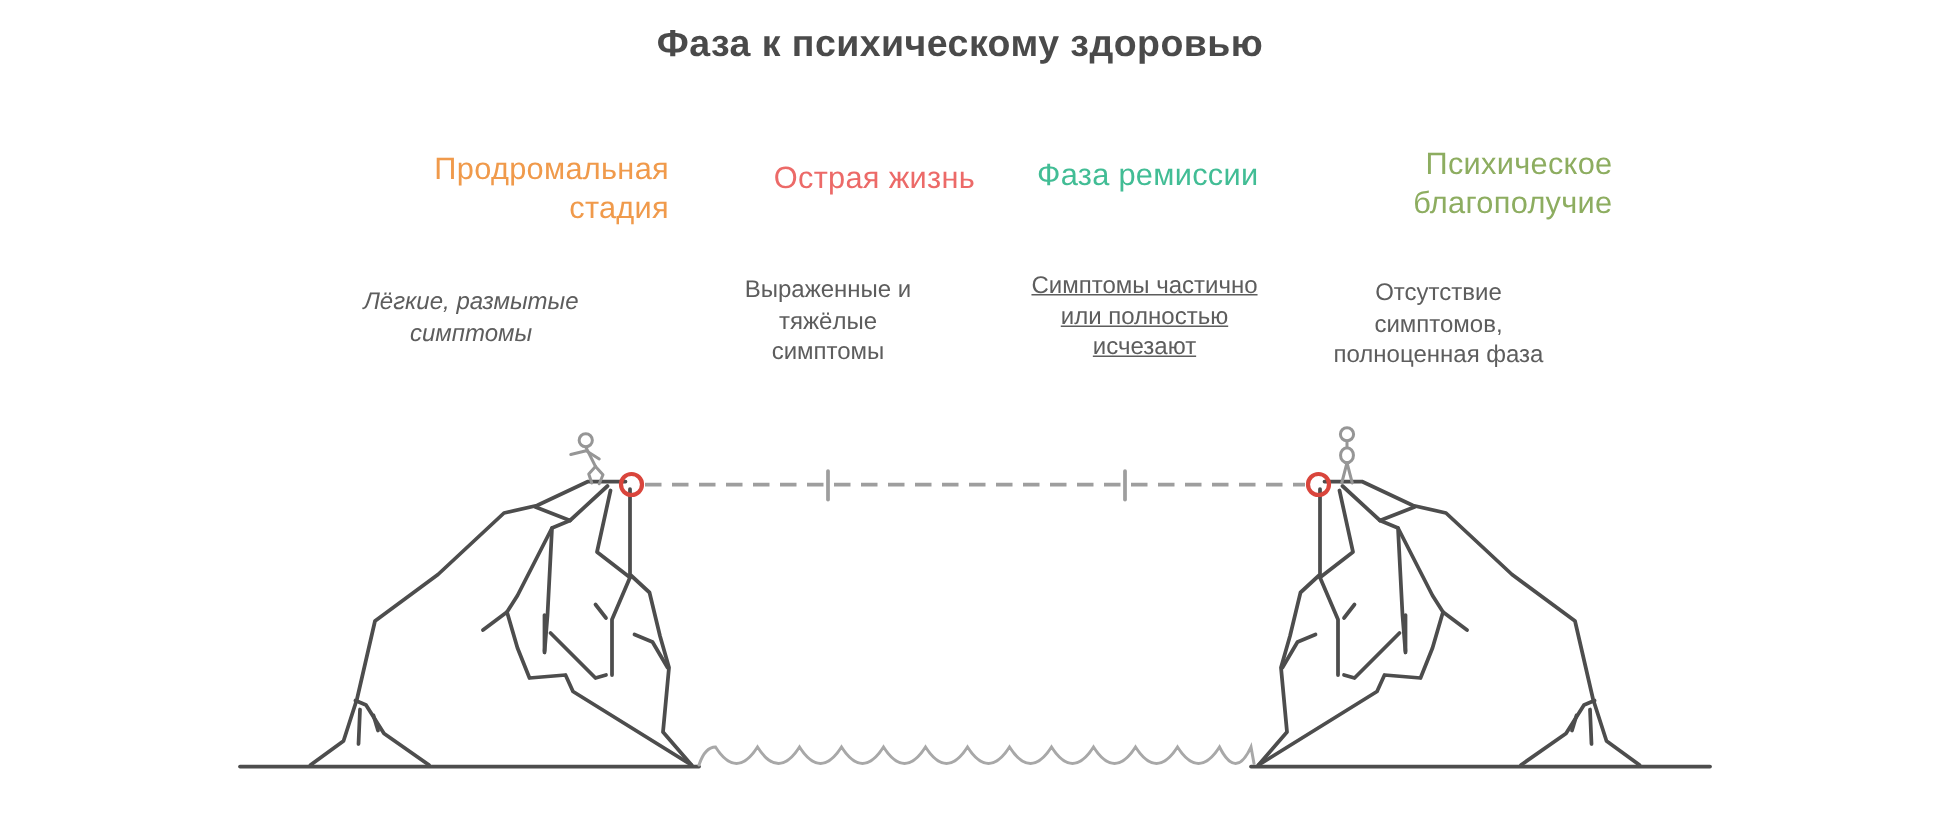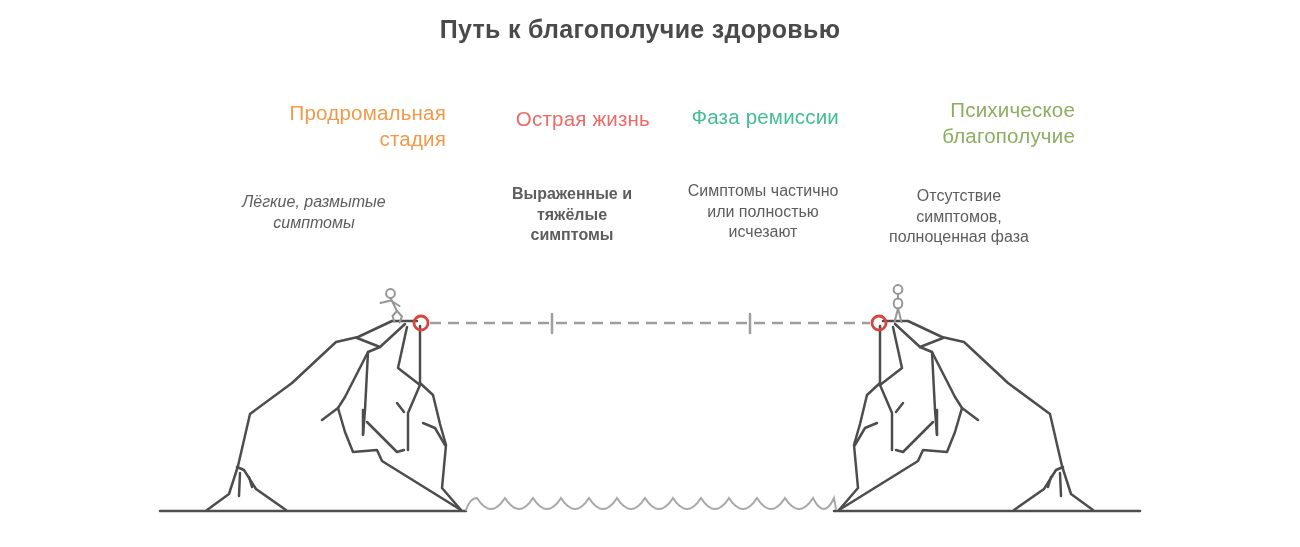--- a/index.html
+++ b/index.html
@@ -33,22 +33,22 @@
   .stage-label.s4 { left: 875px; top: 97px;  color: var(--stage4-color); }
   .stage-desc {
     position: absolute;
     width: 200px;
     text-align: center;
     font-size: 16px; line-height: 20.5px;
     color: var(--desc-color);
     white-space: pre-line;
   }
   .stage-desc.s1 { left: 214px; top: 192px; font-style: italic; }
-  .stage-desc.s2 { left: 472px; top: 184px; font-weight: bold; }
-  .stage-desc.s3 { left: 663px; top: 181px; }
+  .stage-desc.s2 { left: 452px; top: 184px; }
+  .stage-desc.s3 { left: 663px; top: 181px; text-decoration: underline; }
   .stage-desc.s4 { left: 859px; top: 186px; }
   svg.scene { position: absolute; left: 0; top: 0; }
   .cliff-line, .ground-line {
     fill: none;
     stroke: var(--cliff-color);
     stroke-width: 2.5;
     stroke-linecap: round;
     stroke-linejoin: round;
   }
   .wave-line {
@@ -78,21 +78,21 @@
     fill: none;
     stroke: var(--figure-color);
     stroke-width: 2;
     stroke-linecap: round;
     stroke-linejoin: round;
   }
 </style>
 </head>
 <body>
 
-<div class="page-title">Путь к благополучие здоровью</div>
+<div class="page-title">Фаза к психическому здоровью</div>
 
 <div class="stage-label s1">Продромальная
 стадия</div>
 <div class="stage-label s2">Острая жизнь</div>
 <div class="stage-label s3">Фаза ремиссии</div>
 <div class="stage-label s4">Психическое
 благополучие</div>
 
 <div class="stage-desc s1">Лёгкие, размытые
 симптомы</div>

